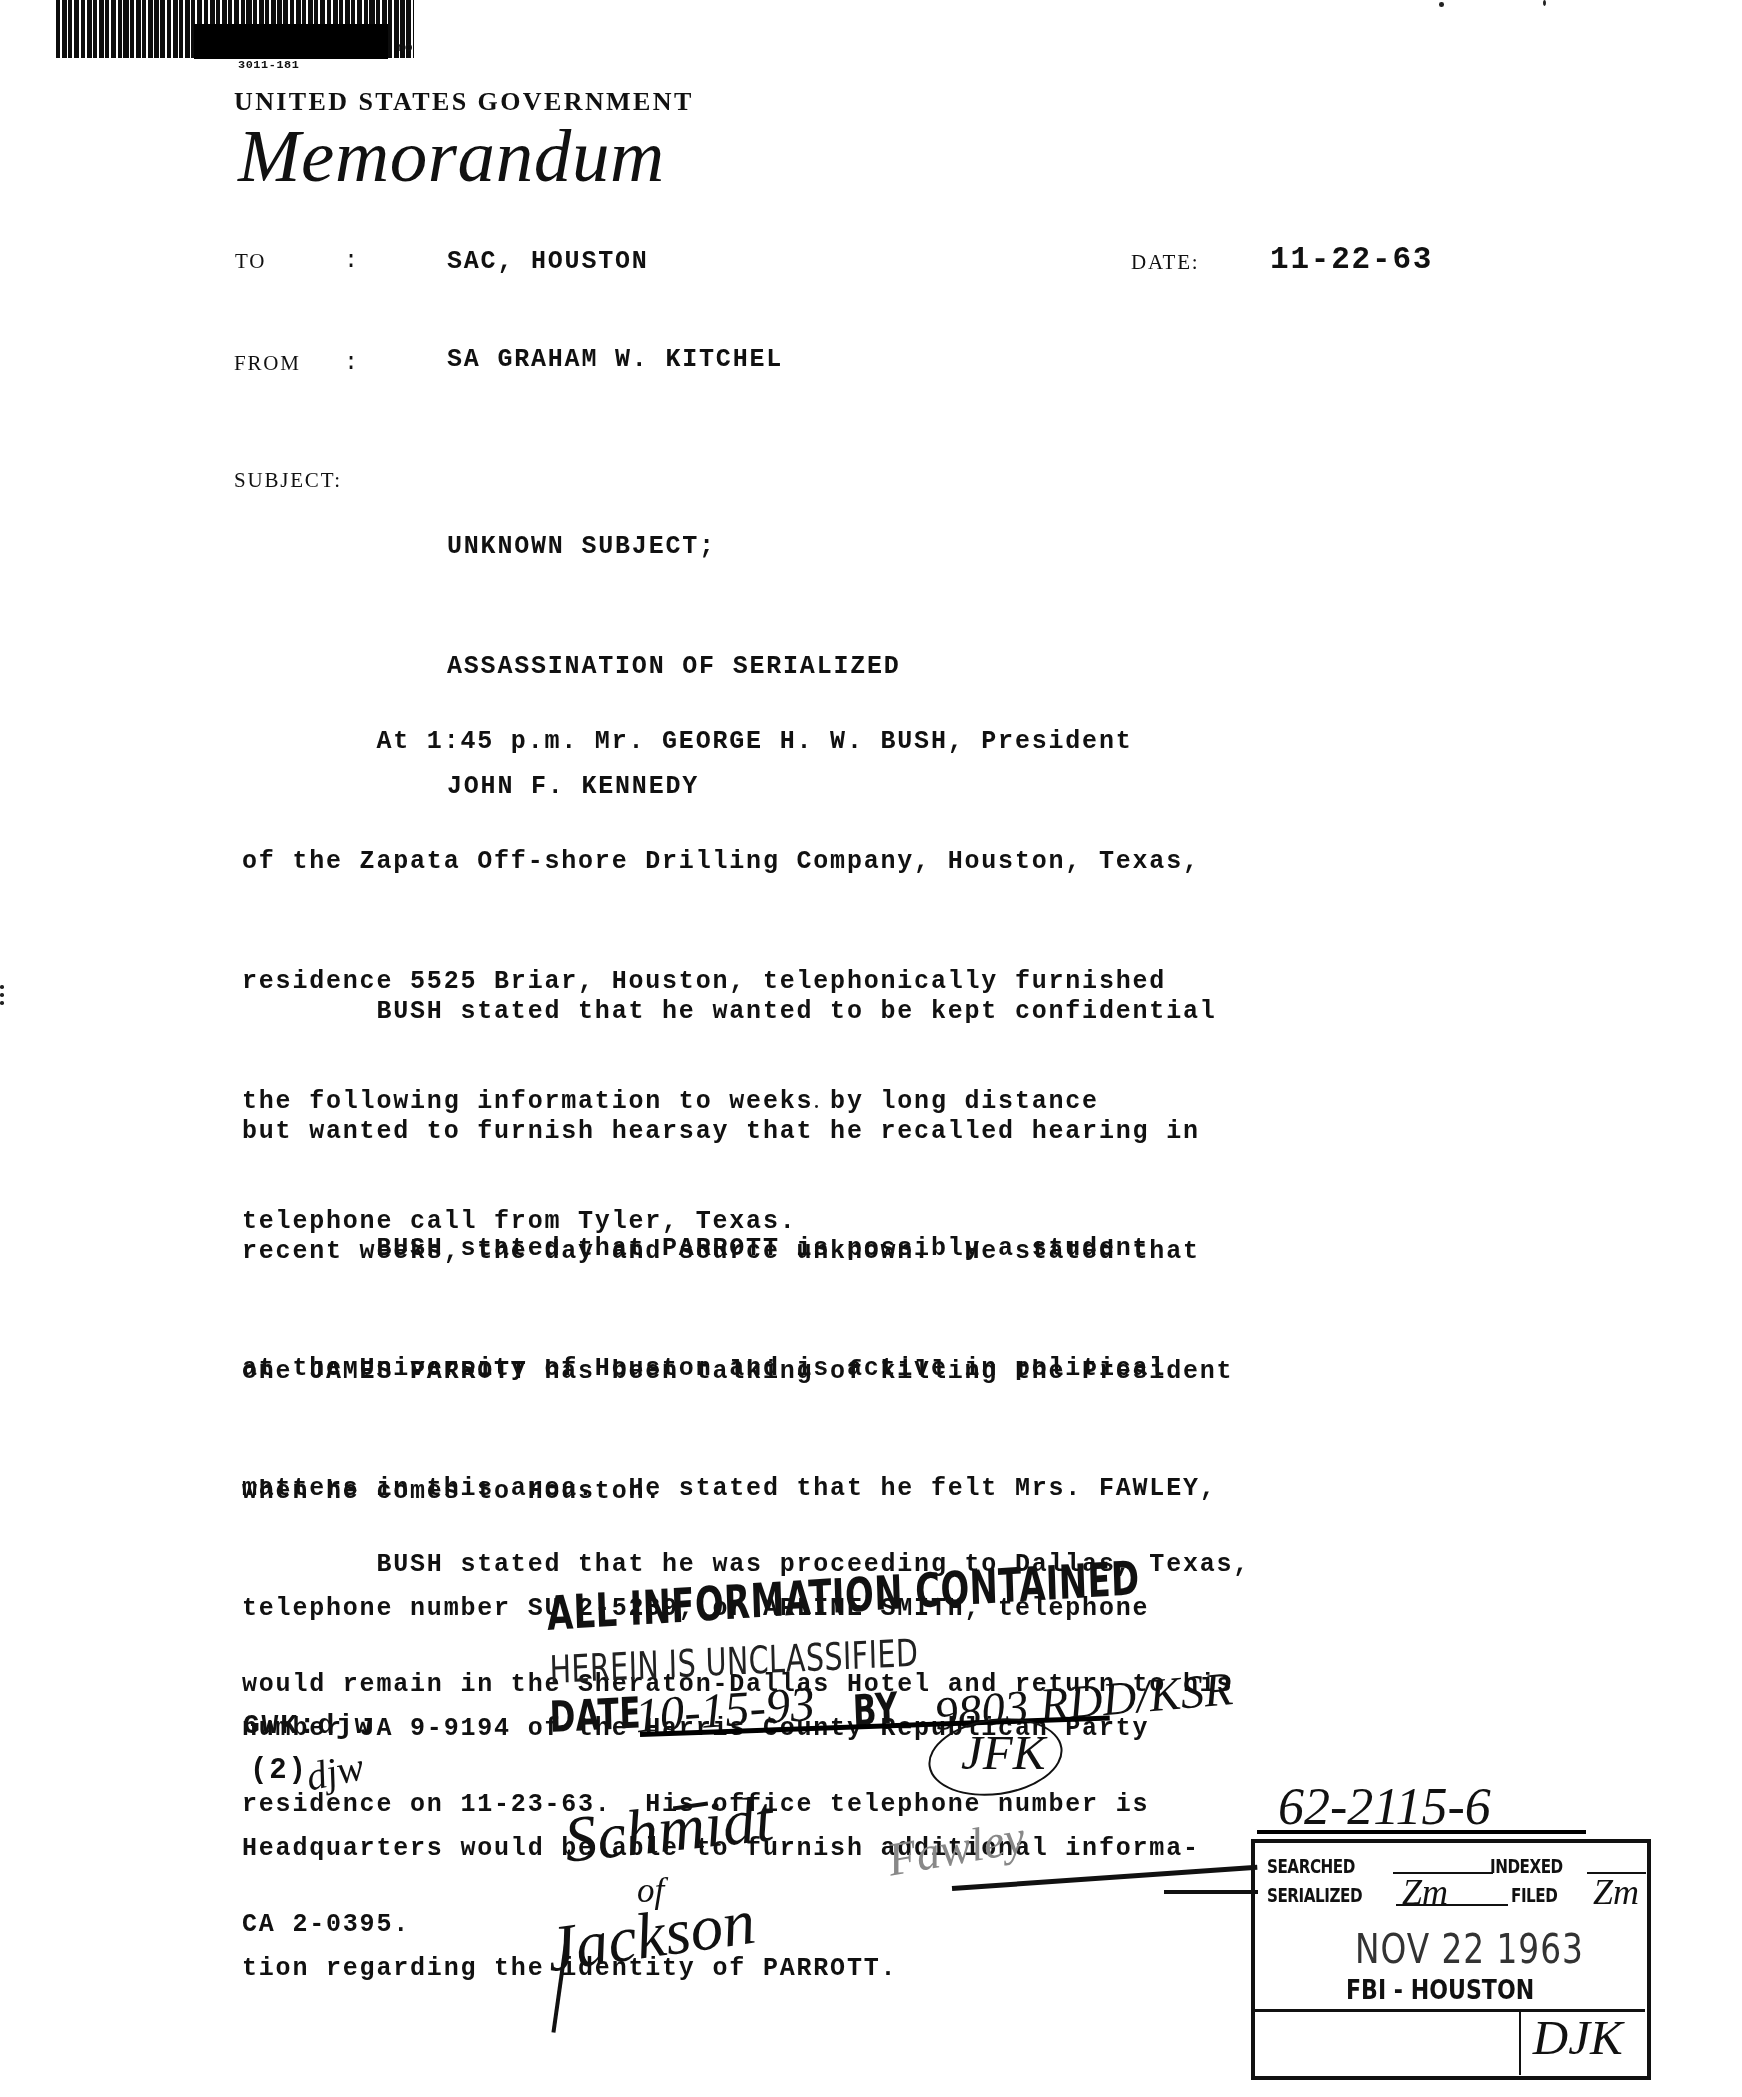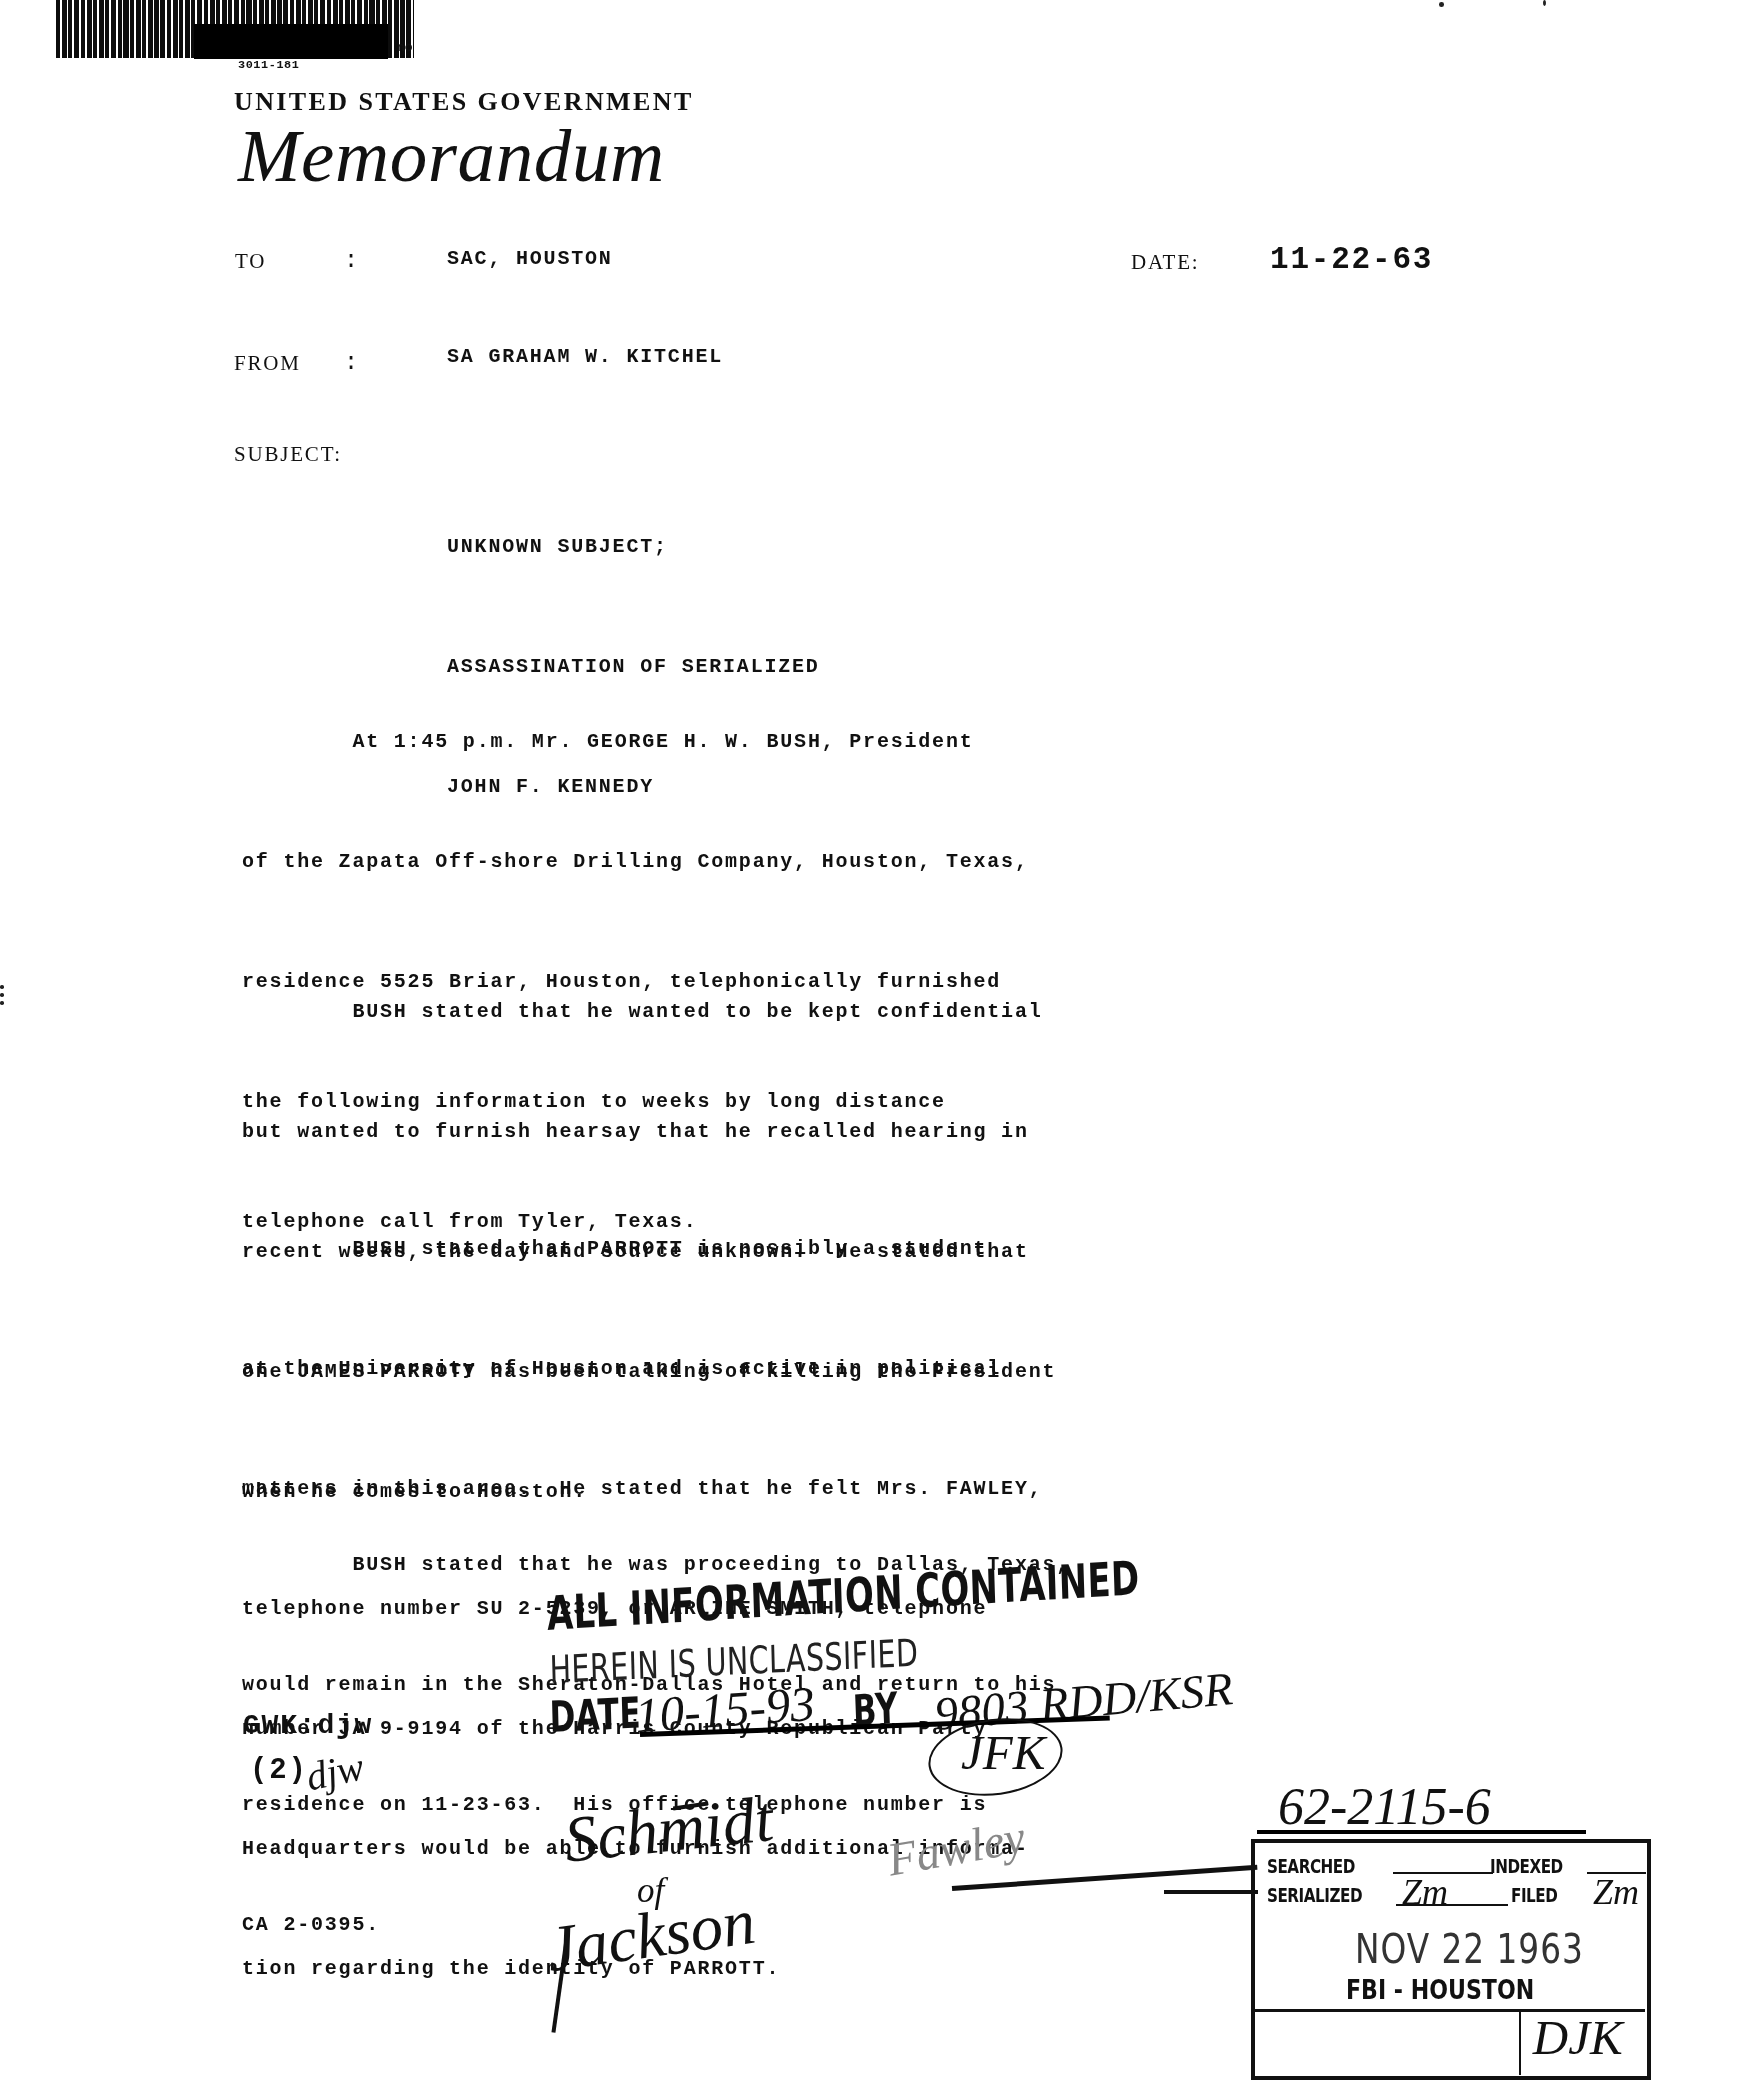--- a/index.html
+++ b/index.html
@@ -26,33 +26,33 @@
     left: 234px; top: 87px; font-family: "Liberation Serif", "DejaVu Serif", serif;
     font-size: 26px; letter-spacing: 2.4px; font-weight: bold;
   }
   .memo-title {
     left: 238px; top: 118px; font-family: "Liberation Serif", "DejaVu Serif", serif;
     font-style: italic; font-size: 75px; letter-spacing: 0.6px; line-height: 1;
   }
 
   .field-label { font-family: "Liberation Serif", "DejaVu Serif", serif; font-size: 21px; letter-spacing: 1.8px; }
   .colon { font-size: 23.5px; }
-  .tw { font-family: "Liberation Mono", "DejaVu Sans Mono", monospace; font-size: 20px; font-weight: bold; letter-spacing: 1.8px; white-space: pre; }
+  .tw { font-family: "Liberation Mono", "DejaVu Sans Mono", monospace; font-size: 25px; font-weight: bold; letter-spacing: 1.8px; white-space: pre; }
 
   .to-label { left: 235px; top: 249px; }
   .to-colon { left: 344px; top: 247px; }
   .to-value { left: 447px; top: 247px; }
   .date-label { left: 1131px; top: 250px; }
   .date-value { left: 1270px; top: 242px; font-size: 31px; }
 
   .from-label { left: 234px; top: 351px; }
   .from-colon { left: 344px; top: 349px; }
   .from-value { left: 447px; top: 345px; }
 
-  .subject-label { left: 234px; top: 442px; }
+  .subject-label { left: 234px; top: 468px; }
   .subject-lines { left: 447px; top: 447px; line-height: 40px; }
   .para { position: absolute; left: 242px; white-space: pre; line-height: 40px; }
 
   .stamp-text {
     font-family: "DejaVu Sans", "Liberation Sans", sans-serif; font-weight: bold;
     letter-spacing: 0.6px; transform: rotate(-2.5deg); transform-origin: left bottom;
   }
   .declass-1 { left: 546px; top: 1586px; font-size: 47px; transform: scaleX(0.72) rotate(-2.5deg); transform-origin: left top; }
   .declass-2 { left: 549px; top: 1648px; font-size: 38px; font-weight: normal; transform: scaleX(0.75) rotate(-2deg); transform-origin: left top; color: #222; }
   .declass-3 { left: 549px; top: 1692px; font-size: 43px; transform: scaleX(0.72) rotate(-2deg); transform-origin: left top; }

